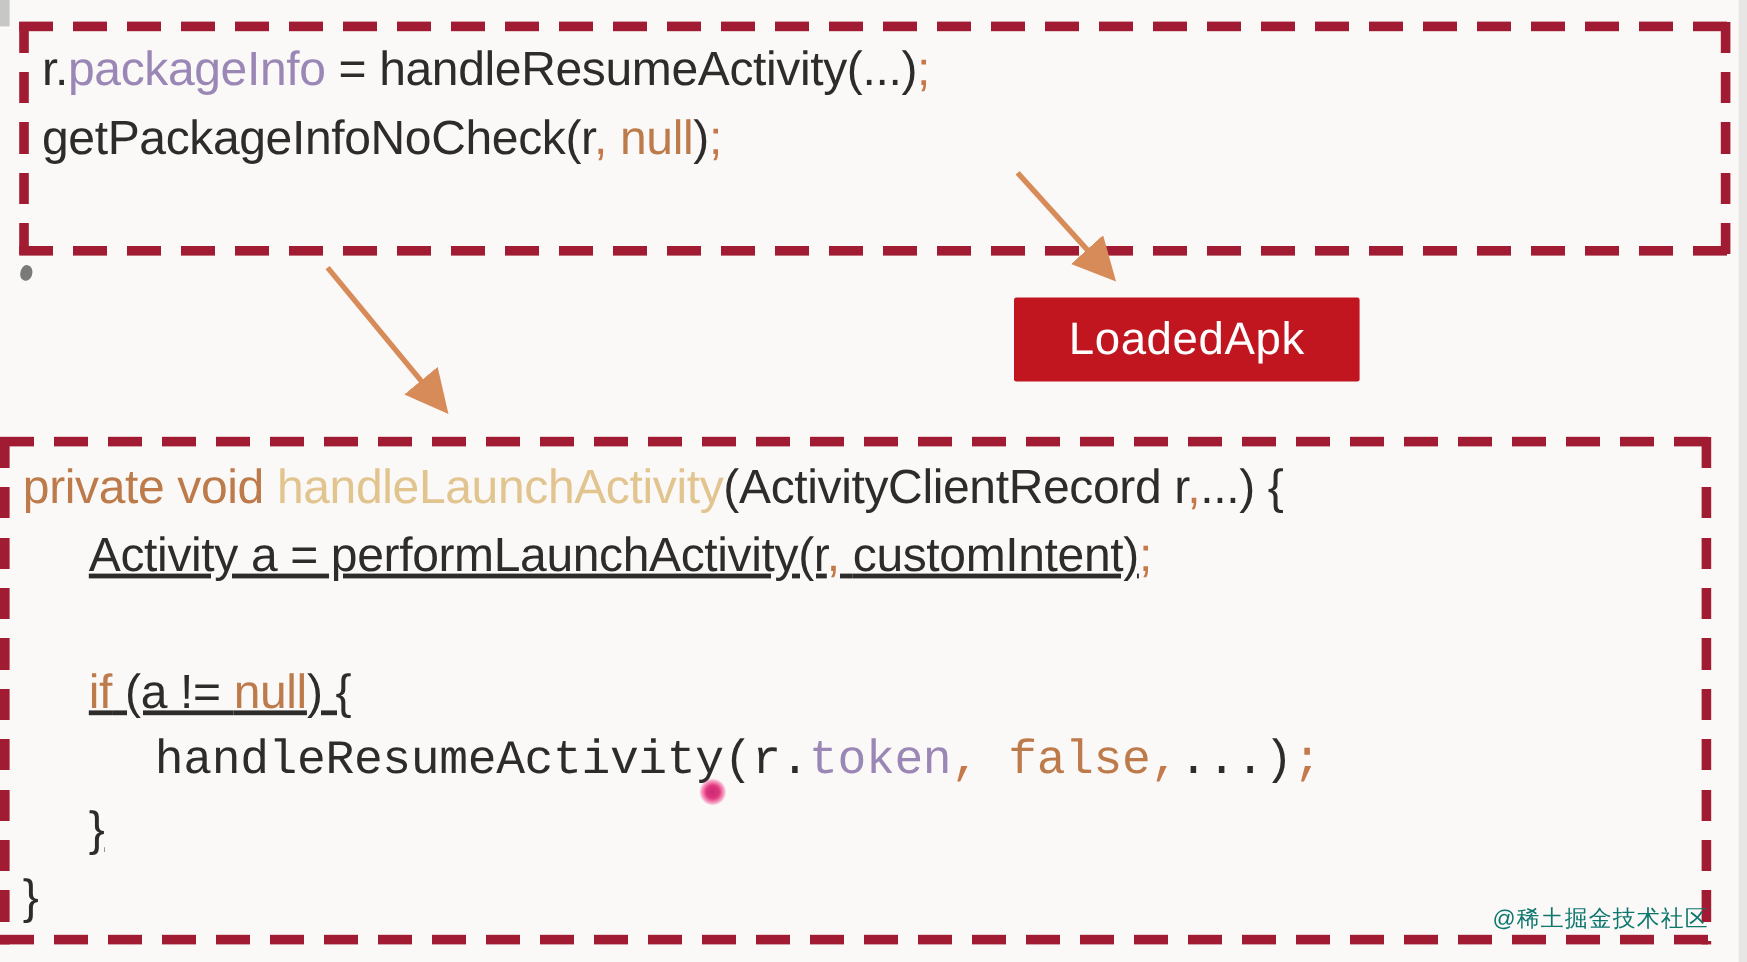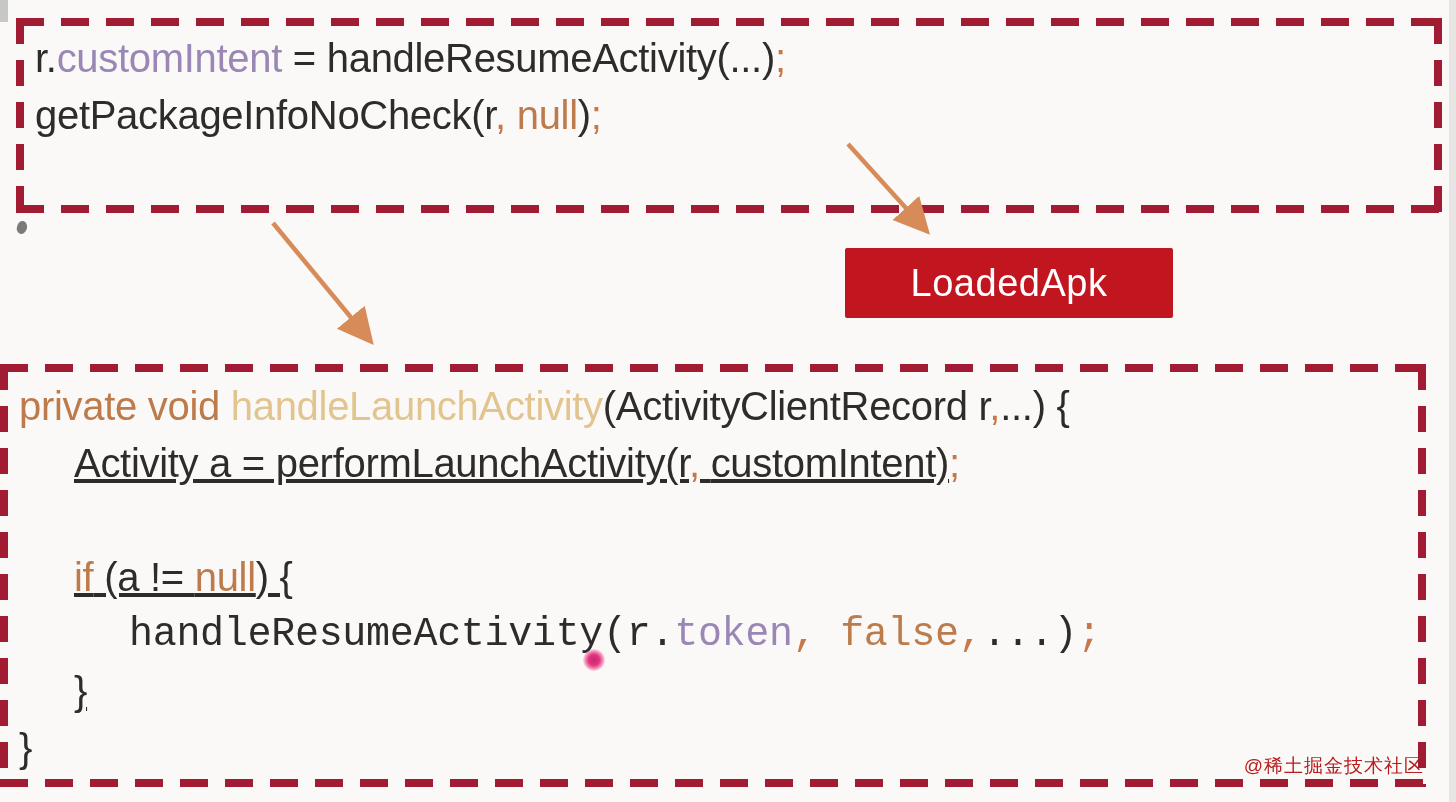--- a/index.html
+++ b/index.html
@@ -40,49 +40,49 @@
   .i2{padding-left:110px;font-family:Liberation Mono, monospace;}
   .kw{color:var(--kw);}
   .gold{color:var(--gold);}
   .purple{color:var(--purple);}
   .or{color:var(--or);}
   .p{color:var(--txt);}
 
   .arrows{position:absolute;left:0;top:0;pointer-events:none;}
 
   .loadedapk{
-    position:absolute;left:845px;top:248px;width:328px;height:70px;
+    position:absolute;left:845px;top:248px;width:288px;height:70px;
     background:#c1161f;border-radius:2px;
     display:flex;align-items:center;justify-content:center;
     color:#ffffff;font-size:38px;letter-spacing:0.5px;
   }
 
   .laser-dot{
     position:absolute;left:583px;top:649px;width:22px;height:22px;border-radius:50%;
     background:radial-gradient(circle,#c62a6e 0%,#e0357f 35%,#f48ab4 55%,rgba(244,138,180,0) 75%);
   }
 
   .watermark{
     position:absolute;right:32px;top:753px;
-    color:#b91c1c;font-size:19px;letter-spacing:1px;
+    color:#0f766e;font-size:19px;letter-spacing:1px;
   }
 
   
   .speck{position:absolute;left:17px;top:221px;width:10px;height:13px;background:#4f4f4f;
          border-radius:45% 55% 50% 50%;opacity:.75;transform:rotate(18deg);}
   .corner-smudge{position:absolute;left:0;top:0;width:8px;height:22px;background:#8a8a8a;opacity:.45;}
   .right-edge{position:absolute;right:0;top:0;width:7px;height:802px;background:#d8d6d5;opacity:.55;}
 </style>
 </head>
 <body>
 
 <div class="stage">
 
   <div class="dash-box top-box code">
-    <div class="line"><span class="p">r.</span><span class="purple">customIntent</span><span class="p"> = handleResumeActivity(...)</span><span class="or">;</span></div>
+    <div class="line"><span class="p">r.</span><span class="purple">packageInfo</span><span class="p"> = handleResumeActivity(...)</span><span class="or">;</span></div>
     <div class="line"><span class="p">getPackageInfoNoCheck(r</span><span class="or">, </span><span class="kw">null</span><span class="p">)</span><span class="or">;</span></div>
   </div>
 
   <svg class="arrows" width="1456" height="802">
     <defs>
       <marker id="ah" markerWidth="9" markerHeight="9" refX="6" refY="4" orient="auto">
         <path d="M0,0 L8,4 L0,8 z" fill="#d78b58"></path>
       </marker>
     </defs>
     <line x1="848" y1="144" x2="924" y2="228" stroke="#d78b58" stroke-width="4.5" marker-end="url(#ah)"></line>

